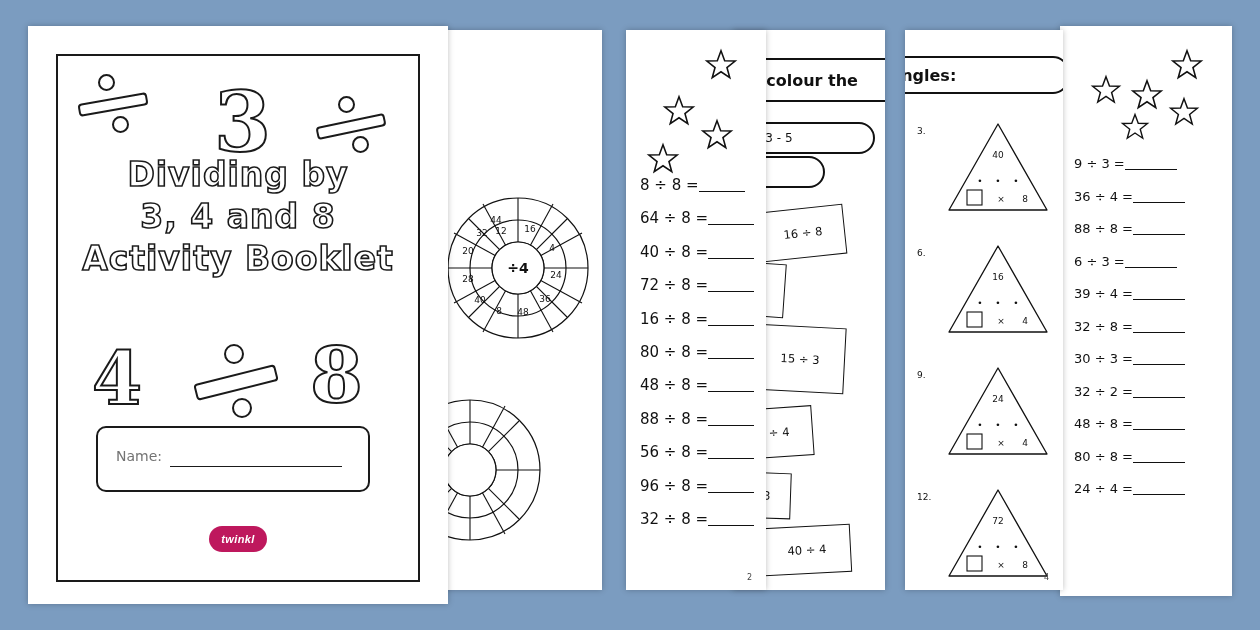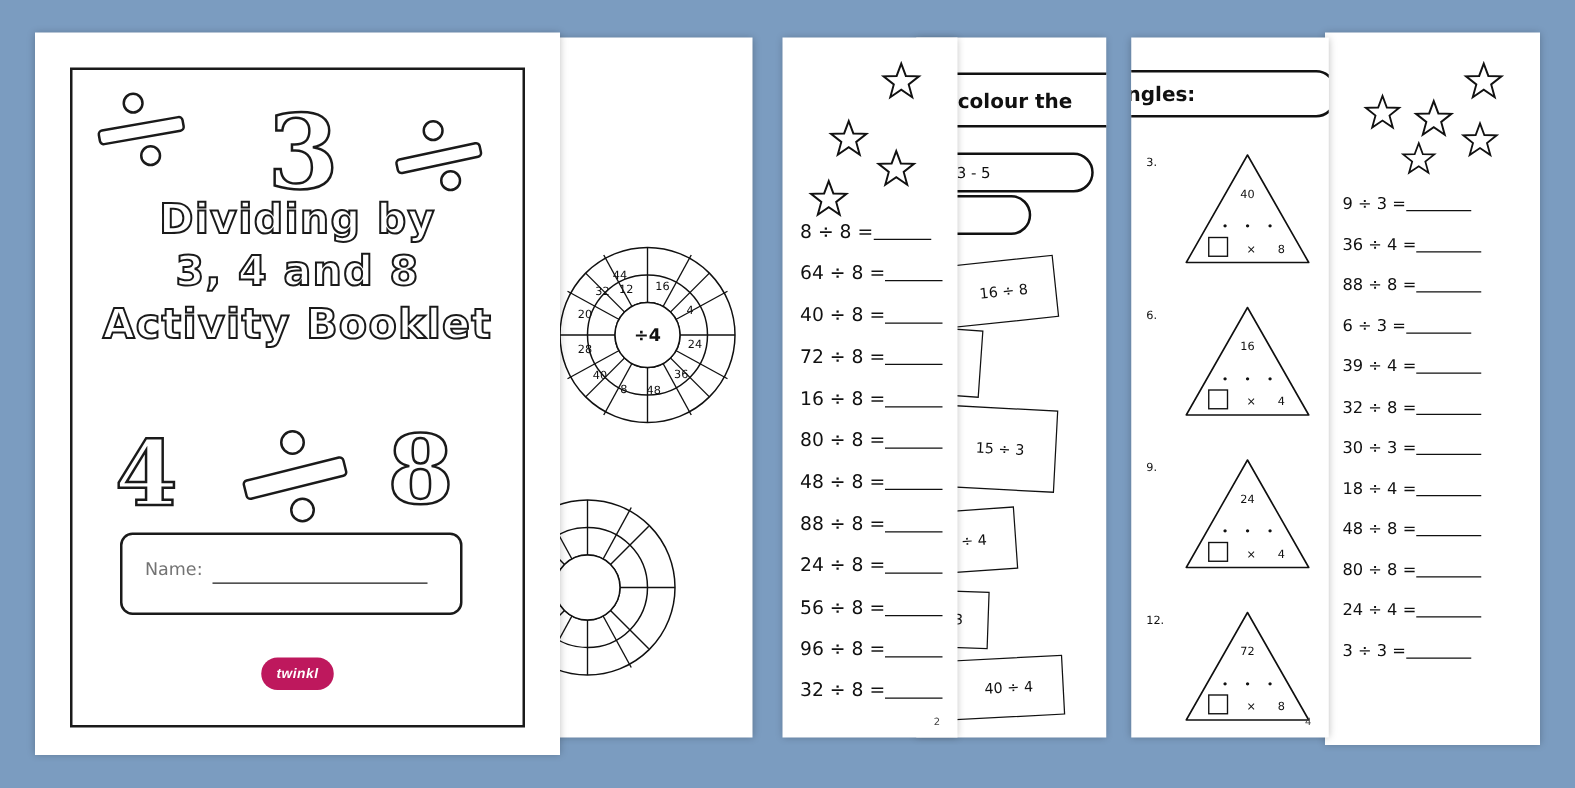--- a/index.html
+++ b/index.html
@@ -255,25 +255,24 @@
       </svg>
 
       <div class="eqlist2">
         <div class="eqrow"><span>9 ÷ 3 =</span><span class="ans"></span></div>
         <div class="eqrow"><span>36 ÷ 4 =</span><span class="ans"></span></div>
         <div class="eqrow"><span>88 ÷ 8 =</span><span class="ans"></span></div>
         <div class="eqrow"><span>6 ÷ 3 =</span><span class="ans"></span></div>
         <div class="eqrow"><span>39 ÷ 4 =</span><span class="ans"></span></div>
         <div class="eqrow"><span>32 ÷ 8 =</span><span class="ans"></span></div>
         <div class="eqrow"><span>30 ÷ 3 =</span><span class="ans"></span></div>
-        <div class="eqrow"><span>18 ÷ 4 =</span><span class="ans"></span></div>
+        <div class="eqrow"><span>32 ÷ 2 =</span><span class="ans"></span></div>
         <div class="eqrow"><span>48 ÷ 8 =</span><span class="ans"></span></div>
         <div class="eqrow"><span>80 ÷ 8 =</span><span class="ans"></span></div>
         <div class="eqrow"><span>24 ÷ 4 =</span><span class="ans"></span></div>
-        <div class="eqrow"><span>3 ÷ 3 =</span><span class="ans"></span></div>
       </div>
     </div>
   </div>
 
   <div class="sheet" id="page4">
     <div class="sheet-inner">
       <div class="rounded-banner" style="left:-40px; top:26px; width:180px; height:34px; font-size:16px;">
         <span>riangles:</span>
       </div>
 
@@ -384,21 +383,20 @@
 
       <div class="eqlist">
         <div class="eqrow"><span>8 ÷ 8 =</span><span class="ans"></span></div>
         <div class="eqrow"><span>64 ÷ 8 =</span><span class="ans"></span></div>
         <div class="eqrow"><span>40 ÷ 8 =</span><span class="ans"></span></div>
         <div class="eqrow"><span>72 ÷ 8 =</span><span class="ans"></span></div>
         <div class="eqrow"><span>16 ÷ 8 =</span><span class="ans"></span></div>
         <div class="eqrow"><span>80 ÷ 8 =</span><span class="ans"></span></div>
         <div class="eqrow"><span>48 ÷ 8 =</span><span class="ans"></span></div>
         <div class="eqrow"><span>88 ÷ 8 =</span><span class="ans"></span></div>
-        <div class="eqrow"><span>24 ÷ 8 =</span><span class="ans"></span></div>
         <div class="eqrow"><span>56 ÷ 8 =</span><span class="ans"></span></div>
         <div class="eqrow"><span>96 ÷ 8 =</span><span class="ans"></span></div>
         <div class="eqrow"><span>32 ÷ 8 =</span><span class="ans"></span></div>
       </div>
 
       <div class="page-num">2</div>
     </div>
   </div>
 
   <div class="sheet" id="page1">

